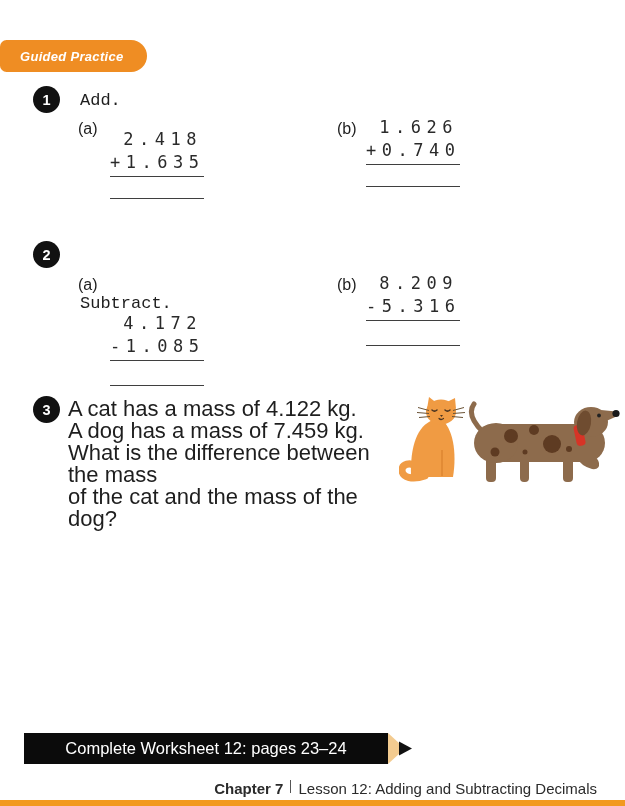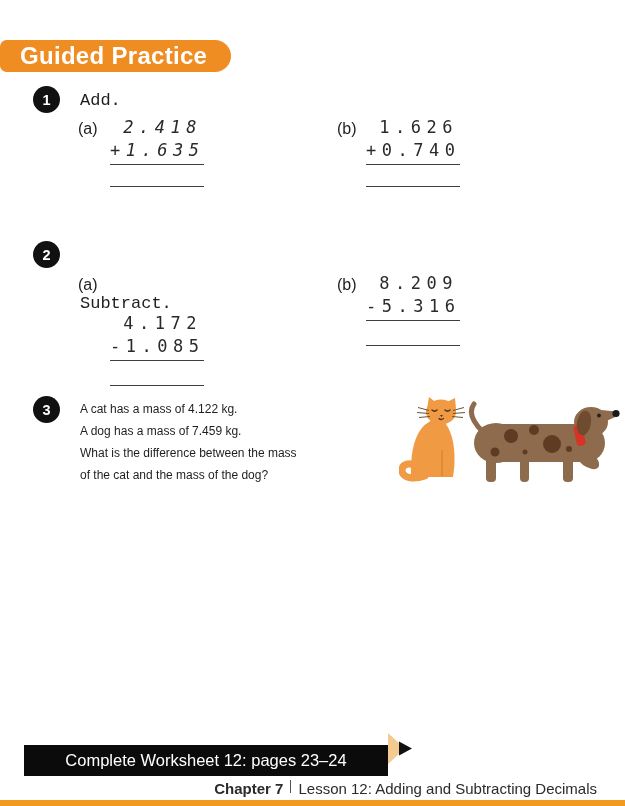--- a/index.html
+++ b/index.html
@@ -2,47 +2,47 @@
 <html><head>
 <meta charset="utf-8">
 <style>
   html,body{margin:0;padding:0;}
   body{font-family:"Liberation Sans", sans-serif; background:#ffffff;}
   .page{position:relative; width:625px; height:806px; background:#ffffff; overflow:hidden;}
 
   
   .gp-banner{position:absolute; left:0; top:40px; height:32px; padding:0 24px 0 20px;
     background:#EF8D23; border-radius:7px 17px 17px 7px; display:flex; align-items:center;}
-  .gp-banner span{color:#ffffff; font-weight:bold; font-size:24px; letter-spacing:.3px;}
+  .gp-banner span{color:#ffffff; font-weight:bold; font-size:13px; letter-spacing:.3px;font-style:italic;}
 
   
   .pnum{position:absolute; width:27px; height:27px; border-radius:50%; background:#111111;
     color:#ffffff; font-weight:bold; font-size:14.5px; display:flex; align-items:center; justify-content:center;}
 
   .instruction{position:absolute; font-size:17px; color:#1e1e1e;font-family:Liberation Mono, monospace;}
   .part-label{position:absolute; font-size:16px; color:#1e1e1e;}
 
   
   .colp{position:absolute; width:94px;}
   .num-row{font-family:"DejaVu Sans Mono", monospace; font-size:17px; color:#2a2a2a;
     letter-spacing:5.5px; text-align:right; height:23px; line-height:23px; padding-right:2px;}
   .num-row.sum{height:25px; border-bottom:1.6px solid #3f3f3f;}
   .ansline{border-bottom:1.6px solid #3f3f3f; height:0;}
   .q1 .ansline{margin-top:21px;}
   .q2 .ansline{margin-top:24px;}
 
   
-  .wordp{position:absolute; left:80px; top:398px; width:335px; font-size:12px;
+  .wordp{position:absolute; left:68px; top:398px; width:335px; font-size:22px;
     line-height:22px; color:#1e1e1e;}
 
   .illus{position:absolute;}
 
   
   .wsb{position:absolute; left:24px; top:733px; width:364px; height:31px; background:#0b0b0b;
-    display:flex; align-items:center; justify-content:center;margin-top:12px;}
+    display:flex; align-items:center; justify-content:center;}
   .wsb span{color:#ffffff; font-size:16.5px; white-space:pre;}
   .wsb .b{font-weight:normal;}
   .pencil-tip{position:absolute; left:388px; top:733px;}
 
   
   .footer-left{position:absolute; left:30px; top:779px; font-size:12px; color:#2b2b2b;margin-top:48px;}
   .footer-right{position:absolute; right:28px; top:780px; font-size:15px; color:#2b2b2b;
     display:flex; align-items:flex-start;}
   .footer-right .b{font-weight:bold;}
   .fdiv{display:inline-block; width:1px; height:13px; background:#555; margin:0 7px;}
@@ -55,21 +55,21 @@
 <div class="page">
 
   <div class="gp-banner">
     <span>Guided Practice</span>
   </div>
 
   <div class="pnum" style="left:33px; top:86px;">1</div>
   <div class="instruction" style="left:80px; top:91px;">Add.</div>
 
   <div class="part-label" style="left:78px; top:120px;">(a)</div>
-  <div class="colp q1" style="left:110px; top:116px;font-style:italic;">
+  <div class="colp q1" style="left:110px; top:128px;">
     <div class="num-row">2.418</div>
     <div class="num-row sum">+1.635</div>
     <div class="ansline"></div>
   </div>
 
   <div class="part-label" style="left:337px; top:120px;">(b)</div>
   <div class="colp q1" style="left:366px; top:116px;">
     <div class="num-row">1.626</div>
     <div class="num-row sum">+0.740</div>
     <div class="ansline"></div>

